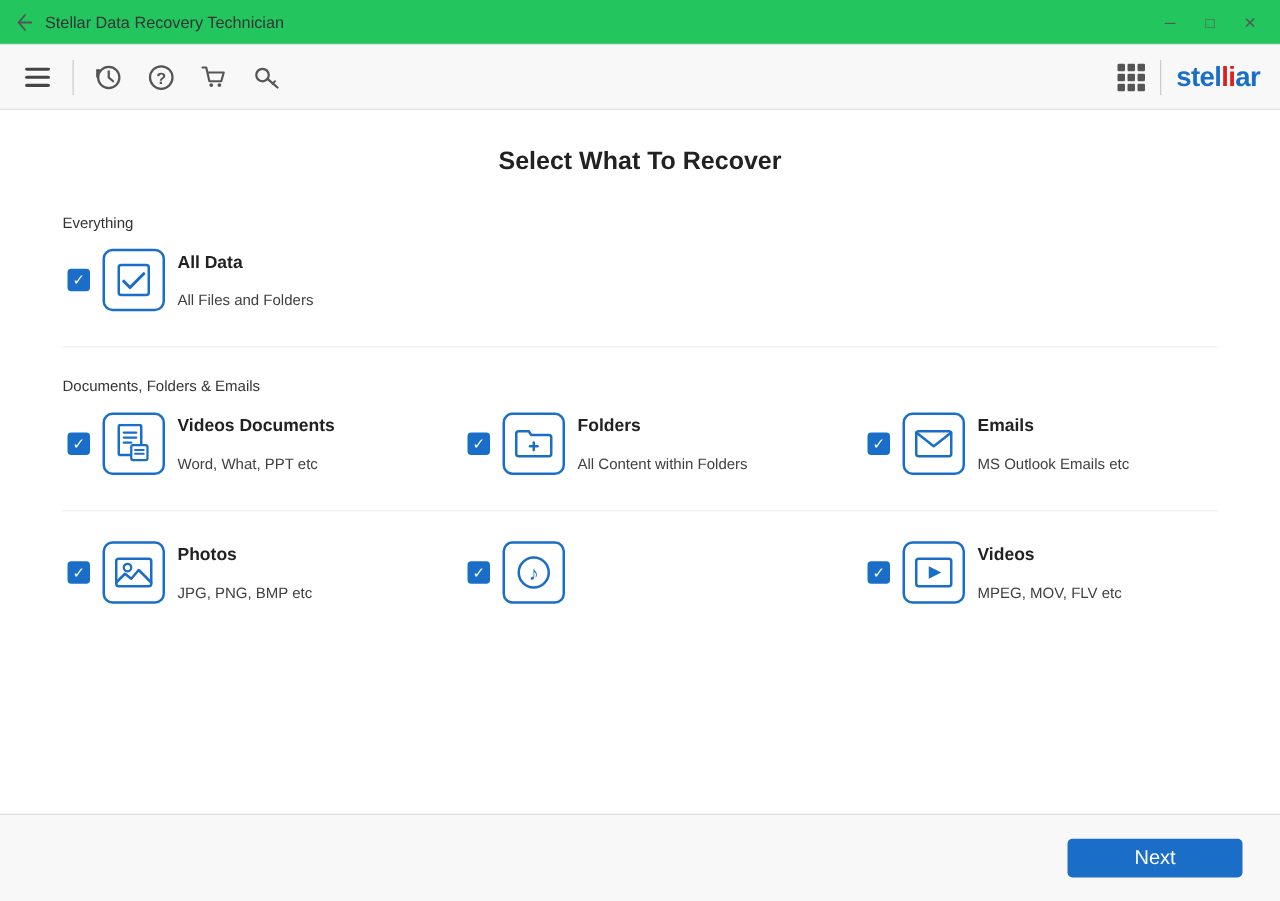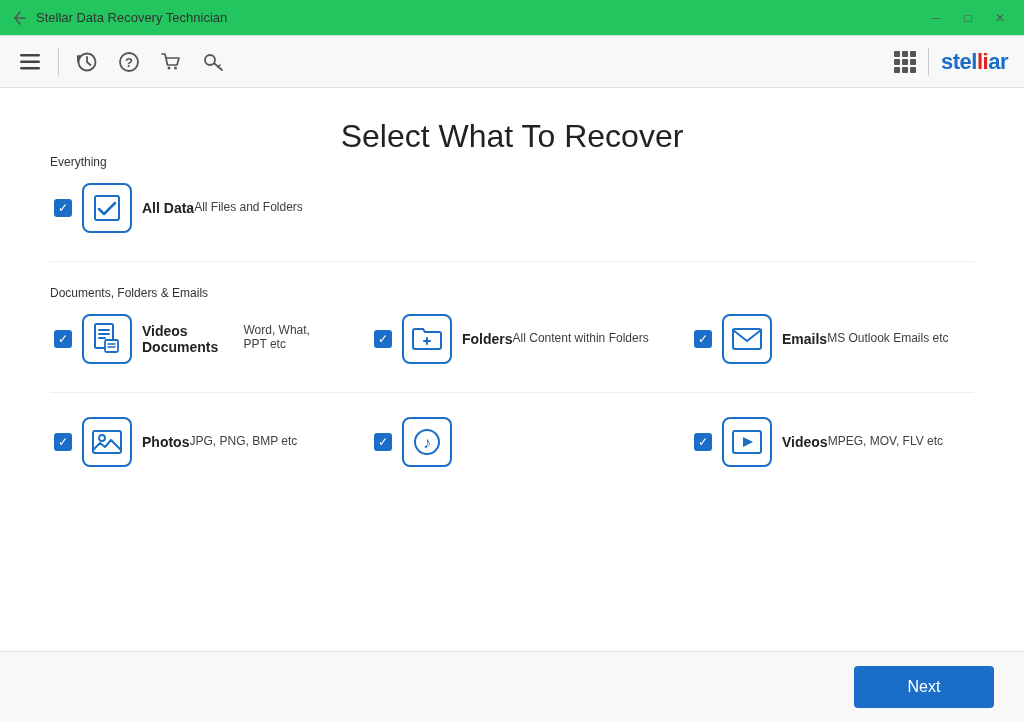--- a/index.html
+++ b/index.html
@@ -126,24 +126,25 @@
     .main {
       background: white;
       flex: 1;
       display: flex;
       flex-direction: column;
       padding: 30px 50px 20px 50px;
       overflow: hidden;
     }
 
     .page-title {
-      font-size: 32px;
-      font-weight: 400;
+      font-size: 20px;
+      font-weight: 700;
       color: #222;
       text-align: center;
+      margin-bottom: 30px;
     }
 
     
     .section {
       margin-bottom: 28px;
     }
     .section-title {
       font-size: 12px;
       font-weight: 500;
       color: #333;
@@ -188,21 +189,22 @@
       border: 2px solid #1a6ec8;
       border-radius: 8px;
       display: flex;
       align-items: center;
       justify-content: center;
       flex-shrink: 0;
     }
 
     .item-text {
       display: flex;
-      flex-direction: row;
+      flex-direction: column;
+      gap: 16px;
     }
     .item-name {
       font-size: 14px;
       font-weight: 600;
       color: #222;
     }
     .item-desc {
       font-size: 12px;
       color: #404040;
       margin-top: 0;
@@ -218,21 +220,21 @@
       justify-content: flex-end;
       padding: 0 30px;
       flex-shrink: 0;
     }
     .next-btn {
       background: #1a6ec8;
       color: white;
       border: none;
       border-radius: 4px;
       padding: 0 50px;
-      height: 42px;
+      height: 31px;
       font-size: 16px;
       font-weight: 500;
       cursor: pointer;
       min-width: 140px;
     }
 
     
     svg { display: block; }
 
     

